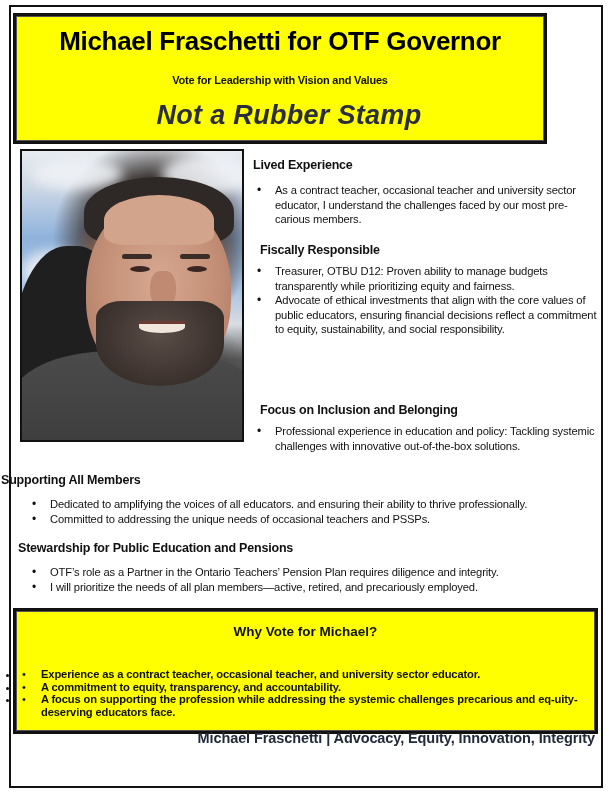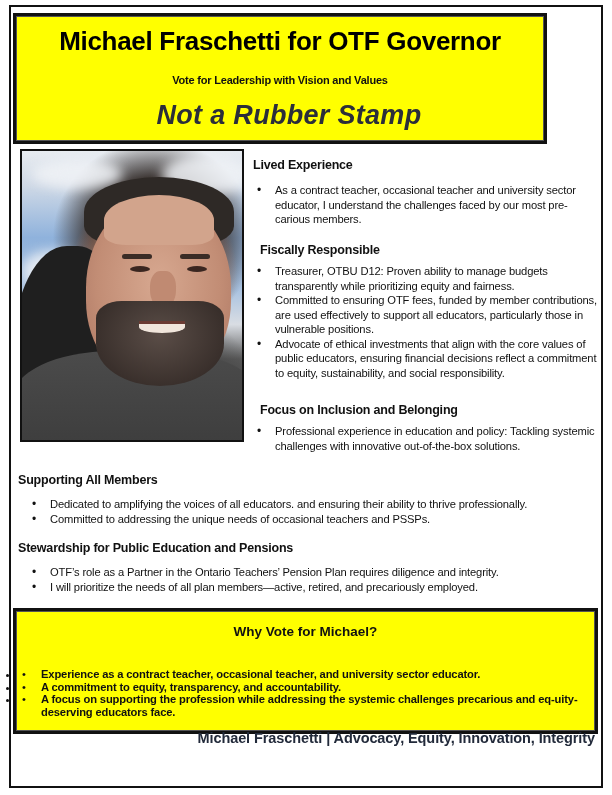--- a/index.html
+++ b/index.html
@@ -70,21 +70,21 @@
     .list-lived { position: absolute; left: 6px; top: 33px; width: 345px; }
     .list-lived li { padding-left: 25px; }
     .sec-fiscal { position: absolute; left: 13px; top: 93px; }
     .list-fiscal { position: absolute; left: 6px; top: 114px; width: 348px; }
     .list-fiscal li { padding-left: 25px; }
     .sec-focus { position: absolute; left: 13px; top: 253px; }
     .list-focus { position: absolute; left: 6px; top: 274px; width: 348px; }
     .list-focus li { padding-left: 25px; }
 
     
-    .sec-support { position: absolute; left: 18px; top: 473px; }
+    .sec-support { position: absolute; left: 1px; top: 473px; }
     .list-support { position: absolute; left: 28px; top: 497px; width: 570px; }
     .list-support li { padding-left: 22px; font-size: 11px; line-height: 16px; }
     .sec-steward { position: absolute; left: 18px; top: 541px; }
     .list-steward { position: absolute; left: 28px; top: 565px; width: 570px; }
     .list-steward li { padding-left: 22px; font-size: 11px; line-height: 15px; }
 
     
     .bottom-box {
       position: absolute; left: 13px; top: 608px; width: 585px; height: 126px;
       background: #ffff00; border: 3px solid #111;
@@ -140,21 +140,20 @@
 
 <div class="right-col">
   <div class="sec-heading sec-lived">Lived Experience</div>
   <ul class="bul list-lived">
     <li>As a contract teacher, occasional teacher and university sector educator, I understand the challenges faced by our most pre-carious members.</li>
   </ul>
 
   <div class="sec-heading sec-fiscal">Fiscally Responsible</div>
   <ul class="bul list-fiscal">
     <li>Treasurer, OTBU D12: Proven ability to manage budgets transparently while prioritizing equity and fairness.</li>
-    <li>Committed to ensuring OTF fees, funded by member contributions, are used effectively to support all educators, particularly those in vulnerable positions.</li>
     <li>Advocate of ethical investments that align with the core values of public educators, ensuring financial decisions reflect a commitment to equity, sustainability, and social responsibility.</li>
   </ul>
 
   <div class="sec-heading sec-focus">Focus on Inclusion and Belonging</div>
   <ul class="bul list-focus">
     <li>Professional experience in education and policy: Tackling systemic challenges with innovative out-of-the-box solutions.</li>
   </ul>
 </div>
 
 <div class="sec-heading sec-support">Supporting All Members</div>

